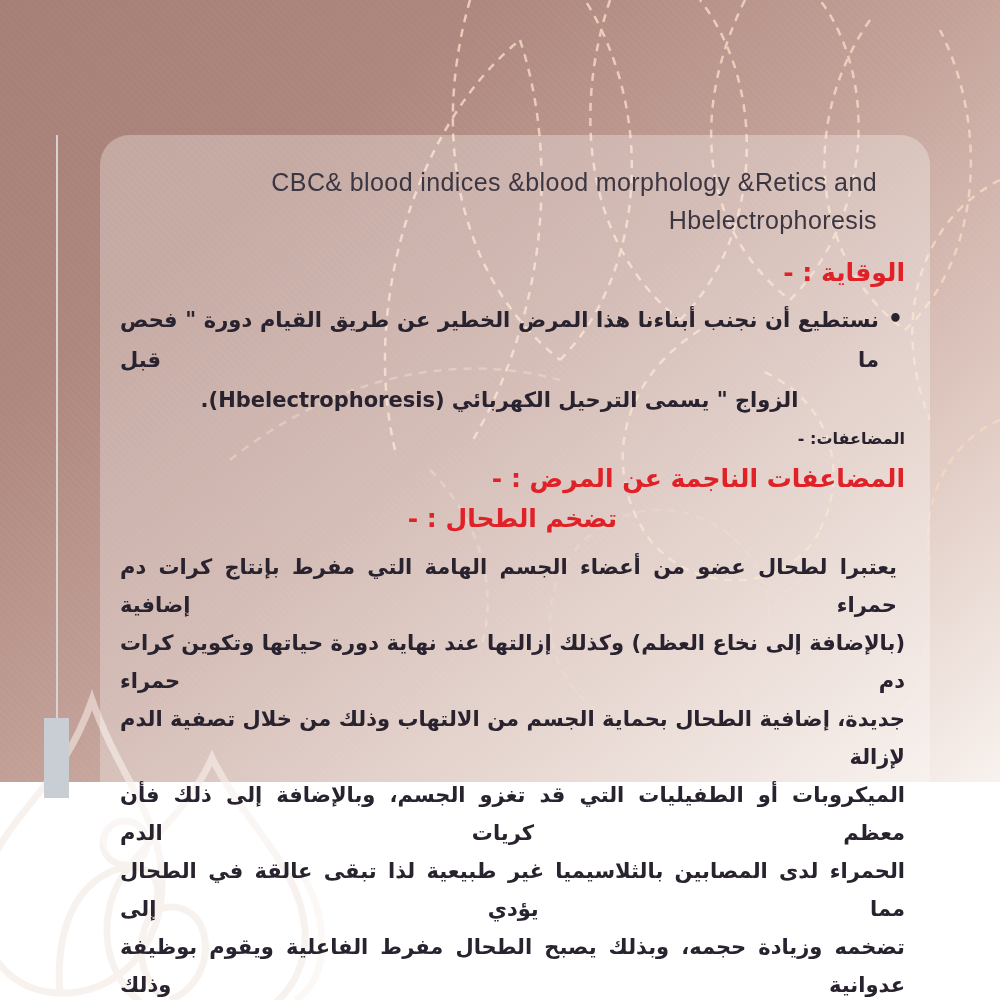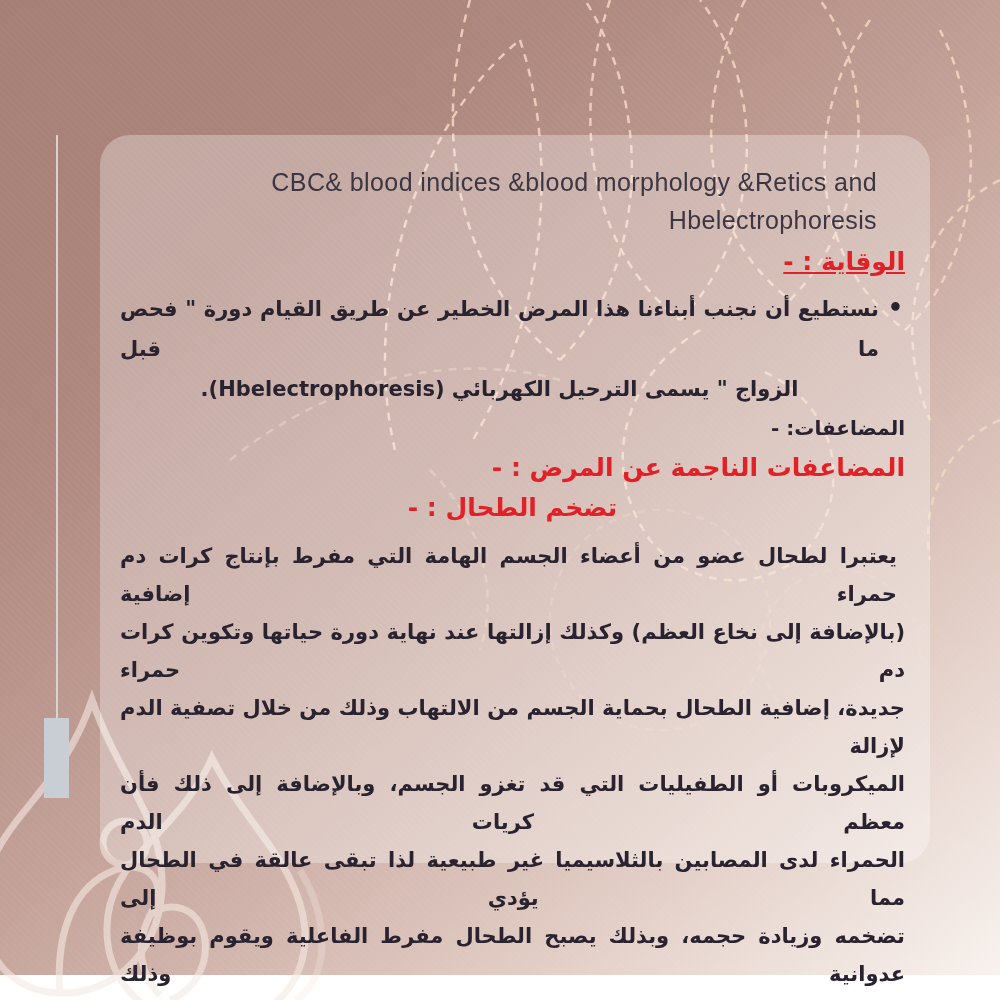--- a/index.html
+++ b/index.html
@@ -1,35 +1,35 @@
 <!DOCTYPE html>
 <html lang="ar"><head>
 <meta charset="utf-8">
 <style>
   html,body{margin:0;padding:0;}
   body{width:1000px;height:1000px;overflow:hidden;position:relative;
        font-family:"DejaVu Sans",sans-serif;}
-  .stage{position:absolute;inset:0;width:1000px;height:975px;
+  .stage{position:absolute;inset:0;width:1000px;height:782px;
     background:linear-gradient(140deg,#a57e75 0%,#ad867d 25%,#c3a198 50%,#e2cdc5 78%,#f8f2ee 100%);}
   .stage::after{content:"";position:absolute;inset:0;pointer-events:none;
     background:repeating-linear-gradient(45deg,rgba(255,255,255,0.025) 0 2px,transparent 2px 5px);}
   .bg-deco{position:absolute;left:0;top:0;z-index:1;}
 
   
   .card{position:absolute;left:100px;top:135px;width:830px;height:728px;z-index:2;
         background:rgba(255,255,255,0.30);border-radius:30px;
         box-sizing:border-box;padding:28px 25px 0 20px;direction:rtl;}
 
   .eng{direction:ltr;text-align:right;margin-right:28px;
        font-family:"Liberation Sans",sans-serif;font-size:25px;line-height:38px;
        color:#3c3642;letter-spacing:0.4px;}
   .red-h{color:#e02127;font-weight:bold;font-size:25px;line-height:30px;margin-top:12px;text-align:right;}
-  .red-h.first{margin-top:8px;text-decoration:underline;}
+  .red-h.first{margin-top:19px;}
   .red-h.sub{margin-top:10px;text-align:center;}
-  .dark-h{color:#29222f;font-weight:bold;font-size:20px;line-height:26px;margin-top:6px;text-align:right;}
+  .dark-h{color:#29222f;font-weight:bold;font-size:16px;line-height:26px;margin-top:6px;text-align:right;}
 
   .bullet-block{position:relative;margin-top:12px;padding-right:26px;
        color:#29222f;font-weight:bold;font-size:21px;line-height:40px;}
   .bullet{position:absolute;right:2px;top:-1px;font-size:24px;color:#29222f;}
 
   .jline{text-align:justify;text-align-last:justify;}
   .cline{text-align:center;text-align-last:center;}
 
   .para{margin-top:14px;color:#29222f;font-weight:bold;font-size:21px;line-height:38px;}
   .para .indent{padding-right:8px;}

